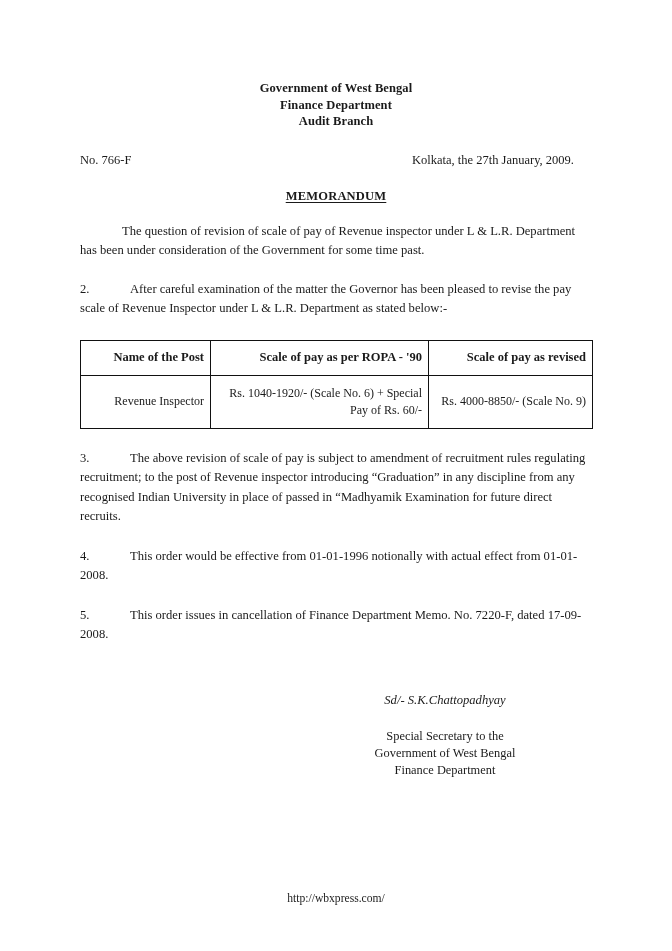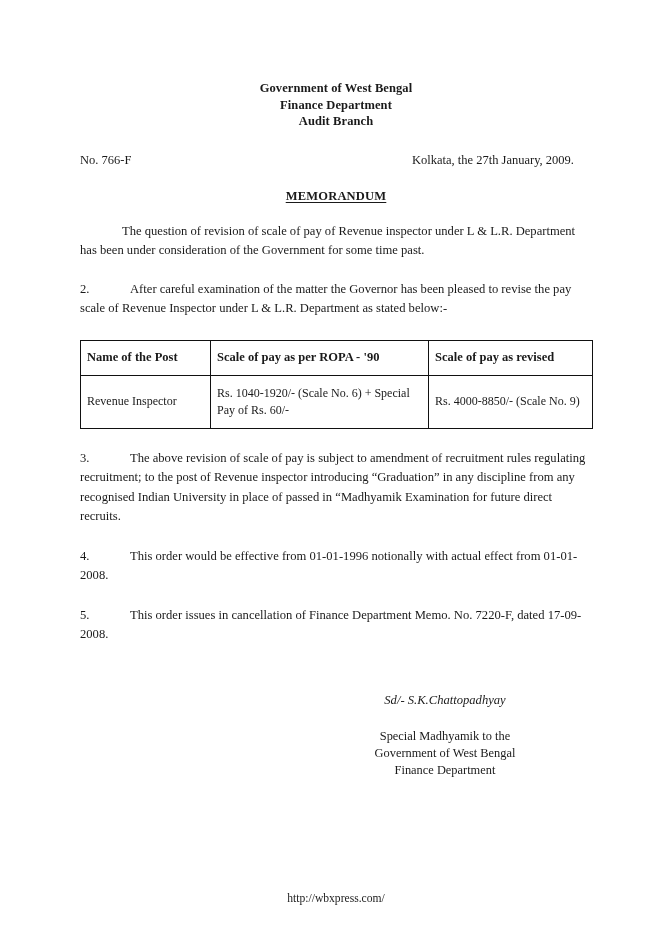--- a/index.html
+++ b/index.html
@@ -80,21 +80,21 @@
 
   
   .pay-table {
     margin-top: 21px;
     border-collapse: collapse;
     width: 512px;
     table-layout: fixed;
   }
   .pay-table th, .pay-table td {
     border: 1.3px solid #111;
-    text-align: left;
+    text-align: right;
     vertical-align: middle;
     padding: 6px 6px;
   }
   .pay-table th {
     font-size: 12.5px;
     font-weight: bold;
     height: 22px;
     line-height: 17px;
   }
   .pay-table td {
@@ -193,21 +193,21 @@
 
     <p class="para p4"><span class="num">4.</span><span>This order would be effective from 01-01-1996 notionally with actual effect from 01-01-2008.</span></p>
 
     <p class="para p5"><span class="num">5.</span><span>This order issues in cancellation of Finance Department Memo. No. 7220-F, dated 17-09-2008.</span></p>
 
 
     <div class="sig-wrap">
       <div class="sig-inner">
         <div class="sig-name">Sd/- S.K.Chattopadhyay</div>
         <div class="sig-desig">
-          <div>Special Madhyamik to the</div>
+          <div>Special Secretary to the</div>
           <div>Government of West Bengal</div>
           <div>Finance Department</div>
         </div>
       </div>
     </div>
 
   </div>
 
   <div class="footer">http://wbxpress.com/</div>
 </div>

